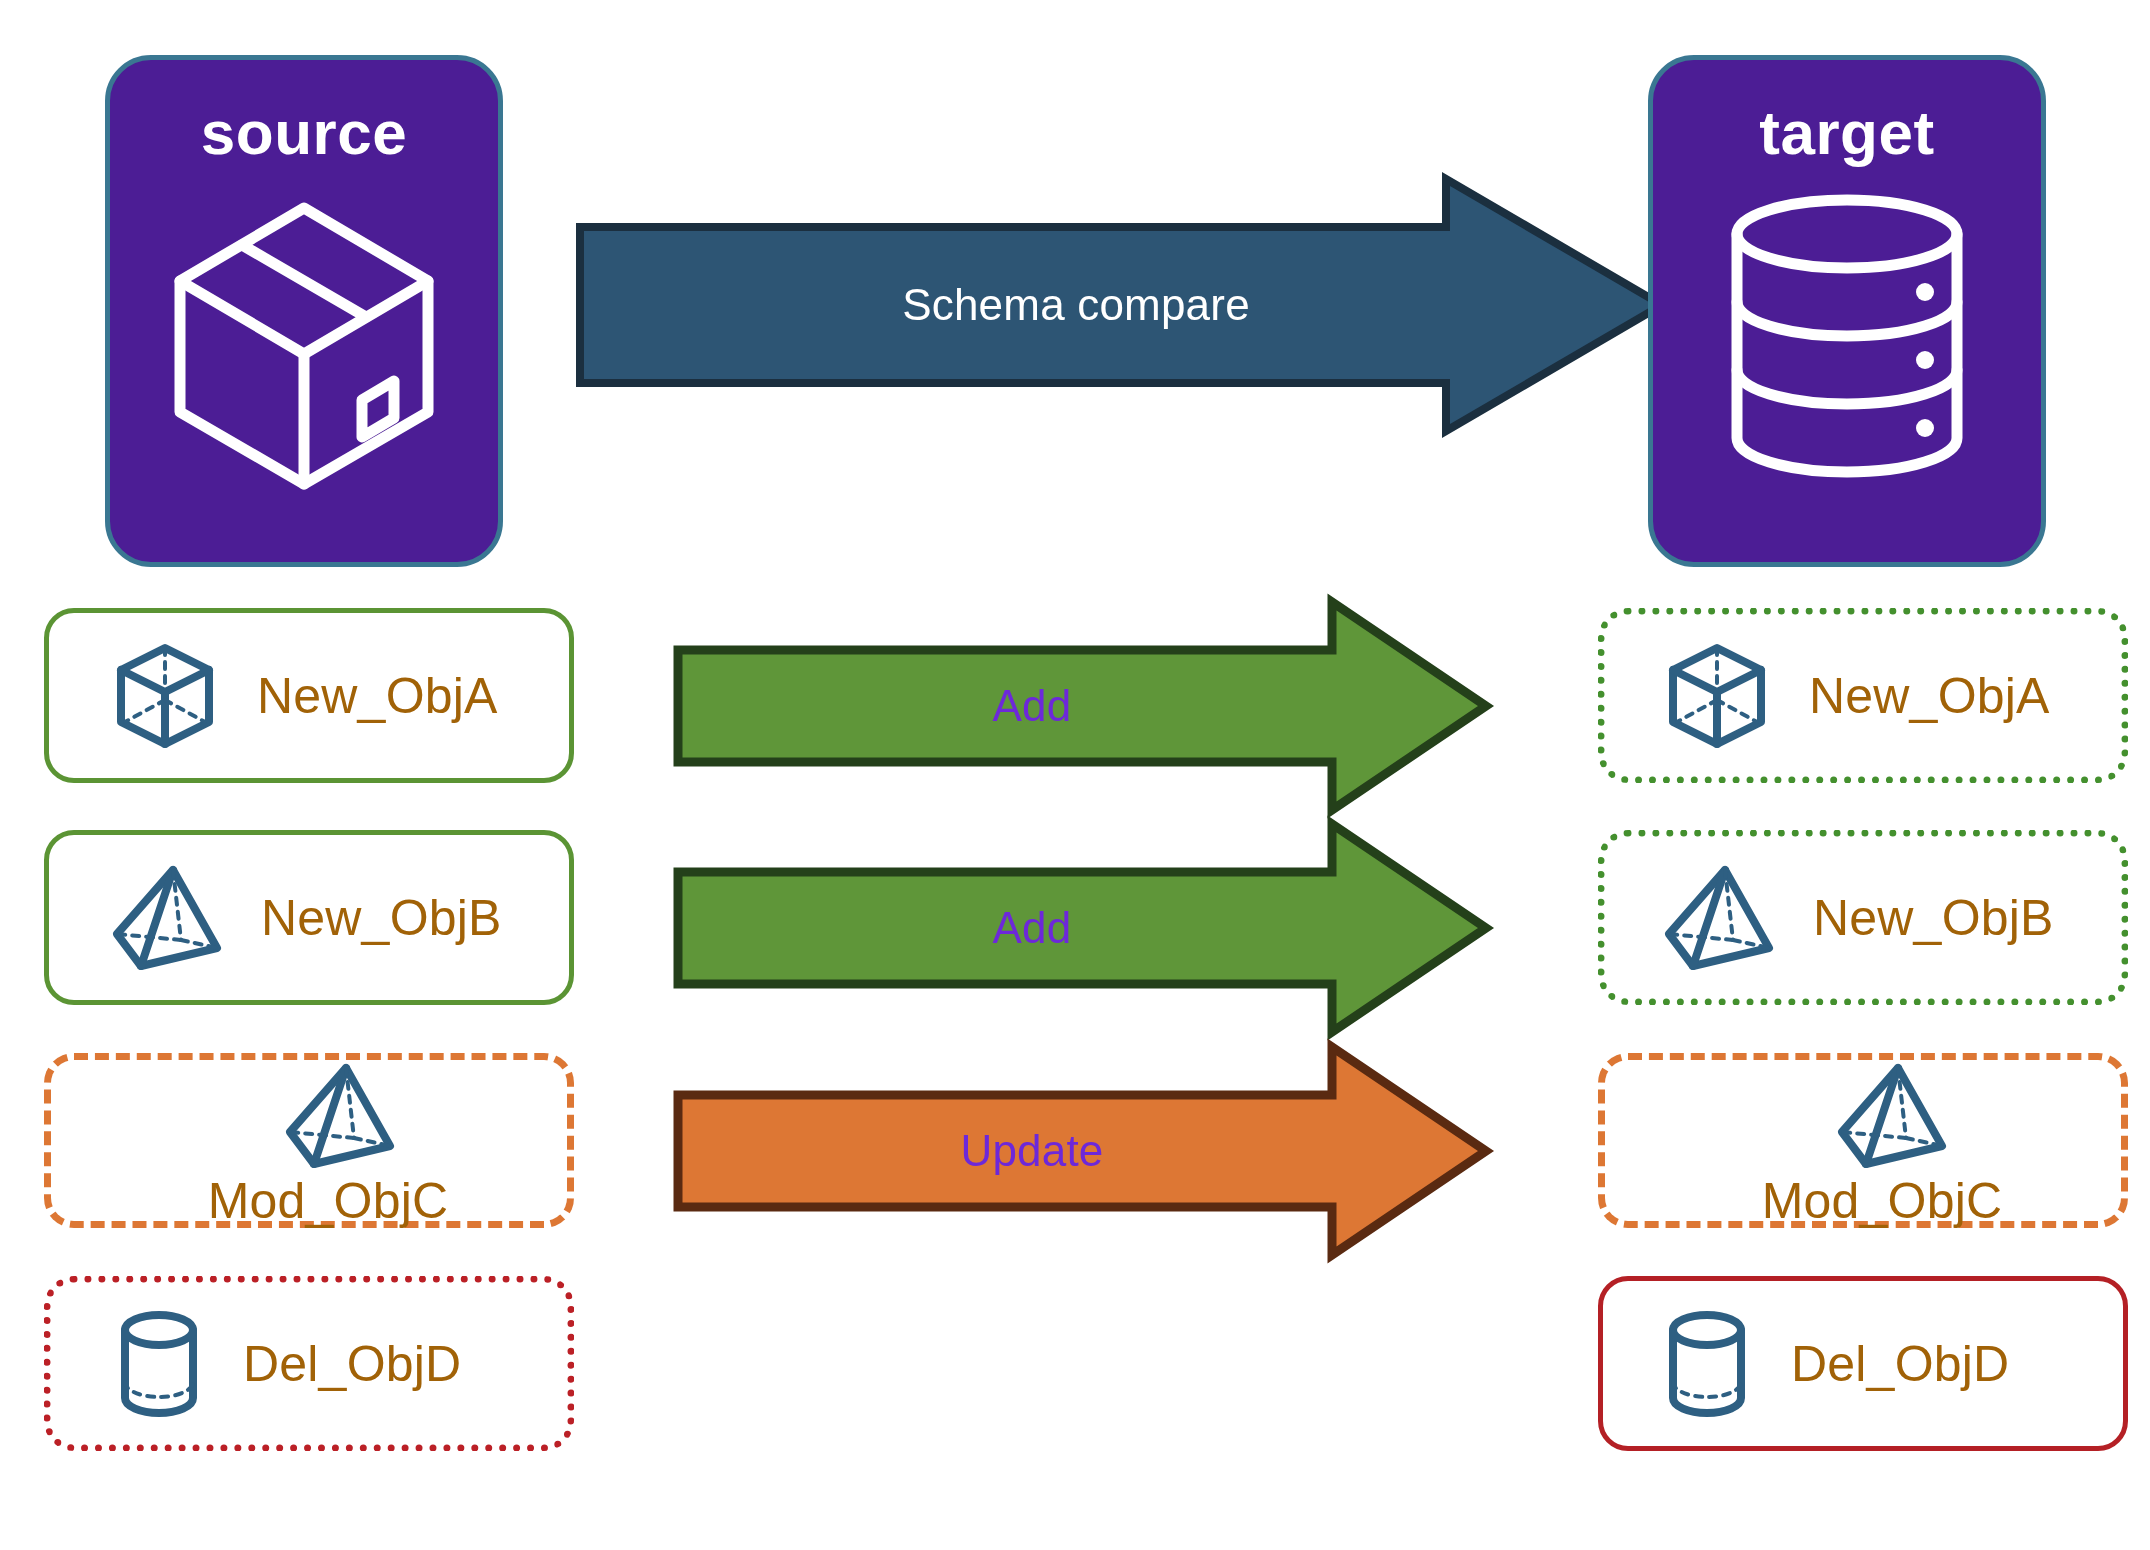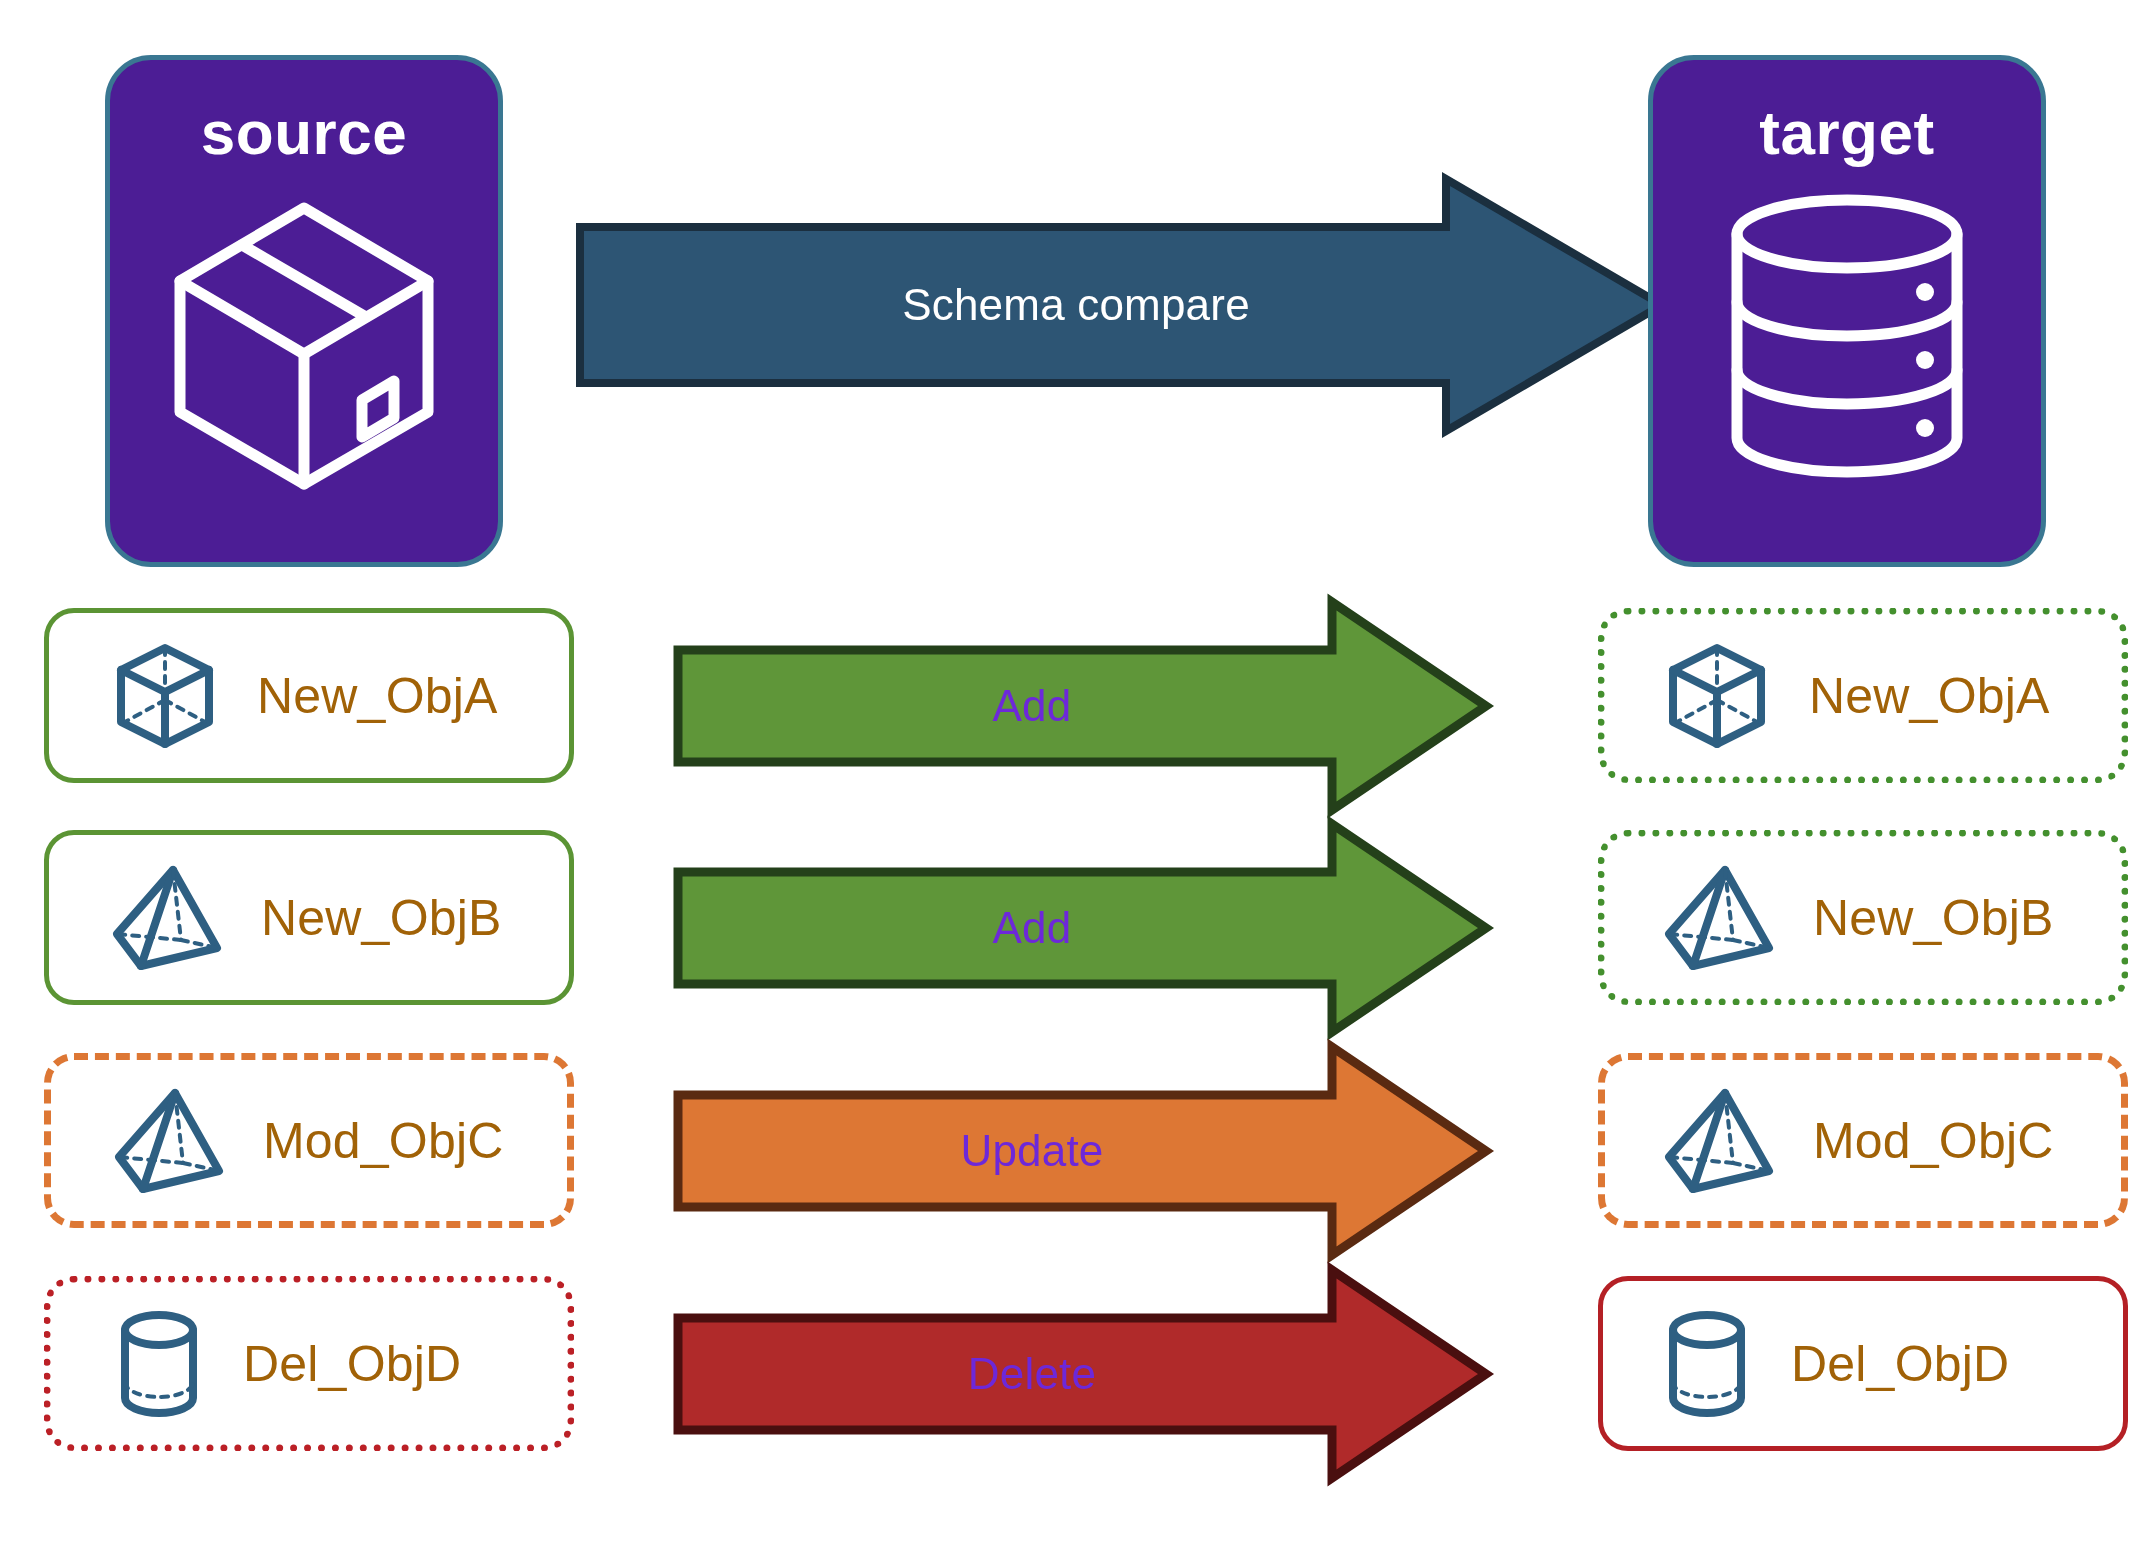--- a/index.html
+++ b/index.html
@@ -81,21 +81,21 @@
     font-size: 50px;
     color: #a16207;
     white-space: nowrap;
     letter-spacing: 0.2px;
   }
   .card-right .obj-icon { margin-left: 58px; }
 
   
   .bd-solid-green  { border: 5px solid #5b9434; }
   .bd-dotted-green { border: 7px dotted #44902e; }
-  .bd-dashed-orange{ border: 7px dashed #dd7734; }
+  .bd-dashed-orange{ border: 7px dashed #dd7734; flex-direction: column; }
   .bd-dotted-red   { border: 7px dotted #bb2026; }
   .bd-solid-red    { border: 5px solid #b42025; }
 
   
   .action-arrow {
     position: absolute;
     left: 672px;
     top: -16px;
     width: 820px;
     height: 228px;
@@ -292,26 +292,20 @@
           <g fill="none" stroke="#2e5f82" stroke-width="8" stroke-linejoin="round" stroke-linecap="round">
             <path d="M12 22 L12 90 A34 15 0 0 0 80 90 L80 22"></path>
             <ellipse cx="46" cy="22" rx="34" ry="15"></ellipse>
           </g>
           <path d="M12 74 A34 15 0 0 0 80 74" fill="none" stroke="#2e5f82" stroke-width="4" stroke-dasharray="7 7" stroke-linecap="round"></path>
         </svg>
       </span>
       <span class="obj-label">Del_ObjD</span>
     </div>
 
-    <div class="action-arrow">
-      <svg width="820" height="228" viewBox="0 0 820 228">
-        <polygon points="6,58 660,58 660,10 814,114 660,218 660,170 6,170" fill="#b02a2a" stroke="#4a0f0f" stroke-width="9" stroke-linejoin="miter"></polygon>
-      </svg>
-      <div class="arrow-label">Delete</div>
-    </div>
 
     <div class="card card-right bd-solid-red">
       <span class="obj-icon">
         <svg width="92" height="112" viewBox="0 0 92 112">
           <g fill="none" stroke="#2e5f82" stroke-width="8" stroke-linejoin="round" stroke-linecap="round">
             <path d="M12 22 L12 90 A34 15 0 0 0 80 90 L80 22"></path>
             <ellipse cx="46" cy="22" rx="34" ry="15"></ellipse>
           </g>
           <path d="M12 74 A34 15 0 0 0 80 74" fill="none" stroke="#2e5f82" stroke-width="4" stroke-dasharray="7 7" stroke-linecap="round"></path>
         </svg>

